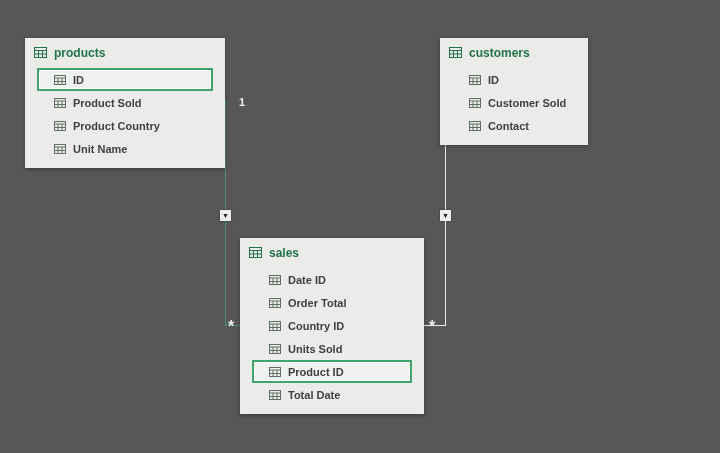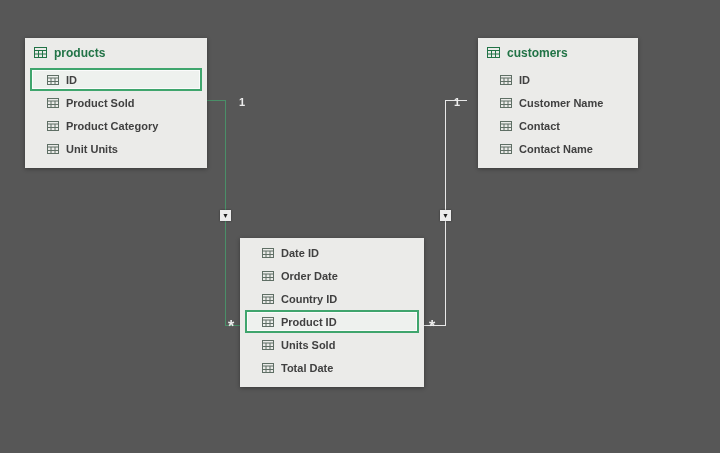--- a/index.html
+++ b/index.html
@@ -31,21 +31,21 @@
     font-weight: bold;
     font-size: 12px;
     cursor: move;
   }
   .trows { padding-top: 3px; }
   .trow {
     display: flex;
     align-items: center;
     gap: 7px;
     height: 23px;
-    margin: 0 5px;
+    margin: 0 12px;
     padding-left: 15px;
     border: 2px solid transparent;
     color: #404040;
     font-weight: bold;
     font-size: 11px;
     white-space: nowrap;
   }
   .trow.highlighted {
     border-color: #3fa56d;
     background: #eef1ee;
@@ -95,21 +95,21 @@
 
   <div class="rel rel-default">
     <div class="seg" style="left:445px; top:100px; width:22px; height:1px;"></div>
     <div class="seg" style="left:445px; top:100px; width:1px; height:226px;"></div>
     <div class="seg" style="left:424px; top:325px; width:21px; height:1px;"></div>
     <div class="lbl" style="left:454px; top:97px;">1</div>
     <div class="lbl star" style="left:429px; top:319px;">*</div>
     <div class="marker" style="left:440px; top:210px;">▼</div>
   </div>
 
-  <div class="dtable" style="left:25px; top:38px; width:182px;">
+  <div class="dtable" style="left:25px; top:38px; width:200px;">
     <div class="thead">
       <span class="ticon header">
         <svg width="13" height="11" viewBox="0 0 13 11">
             <rect x="0.5" y="0.5" width="12" height="10" fill="none" stroke="currentColor"></rect>
             <line x1="0" y1="3.5" x2="13" y2="3.5" stroke="currentColor"></line>
             <line x1="4.5" y1="3.5" x2="4.5" y2="11" stroke="currentColor"></line>
             <line x1="8.5" y1="3.5" x2="8.5" y2="11" stroke="currentColor"></line>
             <line x1="0" y1="7" x2="13" y2="7" stroke="currentColor"></line>
           </svg>
       </span>
@@ -143,38 +143,38 @@
       <div class="trow">
         <span class="ticon field">
           <svg width="12" height="10" viewBox="0 0 12 10">
               <rect x="0.5" y="0.5" width="11" height="9" fill="none" stroke="currentColor"></rect>
               <line x1="0" y1="3" x2="12" y2="3" stroke="currentColor"></line>
               <line x1="4" y1="3" x2="4" y2="10" stroke="currentColor"></line>
               <line x1="8" y1="3" x2="8" y2="10" stroke="currentColor"></line>
               <line x1="0" y1="6.5" x2="12" y2="6.5" stroke="currentColor"></line>
             </svg>
         </span>
-        <span>Product Category</span>
-      </div>
-      <div class="trow">
-        <span class="ticon field">
-          <svg width="12" height="10" viewBox="0 0 12 10">
-              <rect x="0.5" y="0.5" width="11" height="9" fill="none" stroke="currentColor"></rect>
-              <line x1="0" y1="3" x2="12" y2="3" stroke="currentColor"></line>
-              <line x1="4" y1="3" x2="4" y2="10" stroke="currentColor"></line>
-              <line x1="8" y1="3" x2="8" y2="10" stroke="currentColor"></line>
-              <line x1="0" y1="6.5" x2="12" y2="6.5" stroke="currentColor"></line>
-            </svg>
-        </span>
-        <span>Unit Units</span>
-      </div>
-    </div>
-  </div>
-
-  <div class="dtable" style="left:478px; top:38px; width:160px;">
+        <span>Product Country</span>
+      </div>
+      <div class="trow">
+        <span class="ticon field">
+          <svg width="12" height="10" viewBox="0 0 12 10">
+              <rect x="0.5" y="0.5" width="11" height="9" fill="none" stroke="currentColor"></rect>
+              <line x1="0" y1="3" x2="12" y2="3" stroke="currentColor"></line>
+              <line x1="4" y1="3" x2="4" y2="10" stroke="currentColor"></line>
+              <line x1="8" y1="3" x2="8" y2="10" stroke="currentColor"></line>
+              <line x1="0" y1="6.5" x2="12" y2="6.5" stroke="currentColor"></line>
+            </svg>
+        </span>
+        <span>Unit Name</span>
+      </div>
+    </div>
+  </div>
+
+  <div class="dtable" style="left:440px; top:38px; width:148px;">
     <div class="thead">
       <span class="ticon header">
         <svg width="13" height="11" viewBox="0 0 13 11">
             <rect x="0.5" y="0.5" width="12" height="10" fill="none" stroke="currentColor"></rect>
             <line x1="0" y1="3.5" x2="13" y2="3.5" stroke="currentColor"></line>
             <line x1="4.5" y1="3.5" x2="4.5" y2="11" stroke="currentColor"></line>
             <line x1="8.5" y1="3.5" x2="8.5" y2="11" stroke="currentColor"></line>
             <line x1="0" y1="7" x2="13" y2="7" stroke="currentColor"></line>
           </svg>
       </span>
@@ -196,50 +196,50 @@
       <div class="trow">
         <span class="ticon field">
           <svg width="12" height="10" viewBox="0 0 12 10">
               <rect x="0.5" y="0.5" width="11" height="9" fill="none" stroke="currentColor"></rect>
               <line x1="0" y1="3" x2="12" y2="3" stroke="currentColor"></line>
               <line x1="4" y1="3" x2="4" y2="10" stroke="currentColor"></line>
               <line x1="8" y1="3" x2="8" y2="10" stroke="currentColor"></line>
               <line x1="0" y1="6.5" x2="12" y2="6.5" stroke="currentColor"></line>
             </svg>
         </span>
-        <span>Customer Name</span>
+        <span>Customer Sold</span>
       </div>
       <div class="trow">
         <span class="ticon field">
           <svg width="12" height="10" viewBox="0 0 12 10">
               <rect x="0.5" y="0.5" width="11" height="9" fill="none" stroke="currentColor"></rect>
               <line x1="0" y1="3" x2="12" y2="3" stroke="currentColor"></line>
               <line x1="4" y1="3" x2="4" y2="10" stroke="currentColor"></line>
               <line x1="8" y1="3" x2="8" y2="10" stroke="currentColor"></line>
               <line x1="0" y1="6.5" x2="12" y2="6.5" stroke="currentColor"></line>
             </svg>
         </span>
         <span>Contact</span>
       </div>
-      <div class="trow">
-        <span class="ticon field">
-          <svg width="12" height="10" viewBox="0 0 12 10">
-              <rect x="0.5" y="0.5" width="11" height="9" fill="none" stroke="currentColor"></rect>
-              <line x1="0" y1="3" x2="12" y2="3" stroke="currentColor"></line>
-              <line x1="4" y1="3" x2="4" y2="10" stroke="currentColor"></line>
-              <line x1="8" y1="3" x2="8" y2="10" stroke="currentColor"></line>
-              <line x1="0" y1="6.5" x2="12" y2="6.5" stroke="currentColor"></line>
-            </svg>
-        </span>
-        <span>Contact Name</span>
-      </div>
     </div>
   </div>
 
   <div class="dtable" style="left:240px; top:238px; width:184px;">
+    <div class="thead">
+      <span class="ticon header">
+        <svg width="13" height="11" viewBox="0 0 13 11">
+            <rect x="0.5" y="0.5" width="12" height="10" fill="none" stroke="currentColor"></rect>
+            <line x1="0" y1="3.5" x2="13" y2="3.5" stroke="currentColor"></line>
+            <line x1="4.5" y1="3.5" x2="4.5" y2="11" stroke="currentColor"></line>
+            <line x1="8.5" y1="3.5" x2="8.5" y2="11" stroke="currentColor"></line>
+            <line x1="0" y1="7" x2="13" y2="7" stroke="currentColor"></line>
+          </svg>
+      </span>
+      <span>sales</span>
+    </div>
     <div class="trows">
       <div class="trow">
         <span class="ticon field">
           <svg width="12" height="10" viewBox="0 0 12 10">
               <rect x="0.5" y="0.5" width="11" height="9" fill="none" stroke="currentColor"></rect>
               <line x1="0" y1="3" x2="12" y2="3" stroke="currentColor"></line>
               <line x1="4" y1="3" x2="4" y2="10" stroke="currentColor"></line>
               <line x1="8" y1="3" x2="8" y2="10" stroke="currentColor"></line>
               <line x1="0" y1="6.5" x2="12" y2="6.5" stroke="currentColor"></line>
             </svg>
@@ -249,34 +249,46 @@
       <div class="trow">
         <span class="ticon field">
           <svg width="12" height="10" viewBox="0 0 12 10">
               <rect x="0.5" y="0.5" width="11" height="9" fill="none" stroke="currentColor"></rect>
               <line x1="0" y1="3" x2="12" y2="3" stroke="currentColor"></line>
               <line x1="4" y1="3" x2="4" y2="10" stroke="currentColor"></line>
               <line x1="8" y1="3" x2="8" y2="10" stroke="currentColor"></line>
               <line x1="0" y1="6.5" x2="12" y2="6.5" stroke="currentColor"></line>
             </svg>
         </span>
-        <span>Order Date</span>
+        <span>Order Total</span>
       </div>
       <div class="trow">
         <span class="ticon field">
           <svg width="12" height="10" viewBox="0 0 12 10">
               <rect x="0.5" y="0.5" width="11" height="9" fill="none" stroke="currentColor"></rect>
               <line x1="0" y1="3" x2="12" y2="3" stroke="currentColor"></line>
               <line x1="4" y1="3" x2="4" y2="10" stroke="currentColor"></line>
               <line x1="8" y1="3" x2="8" y2="10" stroke="currentColor"></line>
               <line x1="0" y1="6.5" x2="12" y2="6.5" stroke="currentColor"></line>
             </svg>
         </span>
         <span>Country ID</span>
       </div>
+      <div class="trow">
+        <span class="ticon field">
+          <svg width="12" height="10" viewBox="0 0 12 10">
+              <rect x="0.5" y="0.5" width="11" height="9" fill="none" stroke="currentColor"></rect>
+              <line x1="0" y1="3" x2="12" y2="3" stroke="currentColor"></line>
+              <line x1="4" y1="3" x2="4" y2="10" stroke="currentColor"></line>
+              <line x1="8" y1="3" x2="8" y2="10" stroke="currentColor"></line>
+              <line x1="0" y1="6.5" x2="12" y2="6.5" stroke="currentColor"></line>
+            </svg>
+        </span>
+        <span>Units Sold</span>
+      </div>
       <div class="trow highlighted">
         <span class="ticon field">
           <svg width="12" height="10" viewBox="0 0 12 10">
               <rect x="0.5" y="0.5" width="11" height="9" fill="none" stroke="currentColor"></rect>
               <line x1="0" y1="3" x2="12" y2="3" stroke="currentColor"></line>
               <line x1="4" y1="3" x2="4" y2="10" stroke="currentColor"></line>
               <line x1="8" y1="3" x2="8" y2="10" stroke="currentColor"></line>
               <line x1="0" y1="6.5" x2="12" y2="6.5" stroke="currentColor"></line>
             </svg>
         </span>
@@ -285,30 +297,18 @@
       <div class="trow">
         <span class="ticon field">
           <svg width="12" height="10" viewBox="0 0 12 10">
               <rect x="0.5" y="0.5" width="11" height="9" fill="none" stroke="currentColor"></rect>
               <line x1="0" y1="3" x2="12" y2="3" stroke="currentColor"></line>
               <line x1="4" y1="3" x2="4" y2="10" stroke="currentColor"></line>
               <line x1="8" y1="3" x2="8" y2="10" stroke="currentColor"></line>
               <line x1="0" y1="6.5" x2="12" y2="6.5" stroke="currentColor"></line>
             </svg>
         </span>
-        <span>Units Sold</span>
-      </div>
-      <div class="trow">
-        <span class="ticon field">
-          <svg width="12" height="10" viewBox="0 0 12 10">
-              <rect x="0.5" y="0.5" width="11" height="9" fill="none" stroke="currentColor"></rect>
-              <line x1="0" y1="3" x2="12" y2="3" stroke="currentColor"></line>
-              <line x1="4" y1="3" x2="4" y2="10" stroke="currentColor"></line>
-              <line x1="8" y1="3" x2="8" y2="10" stroke="currentColor"></line>
-              <line x1="0" y1="6.5" x2="12" y2="6.5" stroke="currentColor"></line>
-            </svg>
-        </span>
         <span>Total Date</span>
       </div>
     </div>
   </div>
 
 </div>
 
 </body></html>

